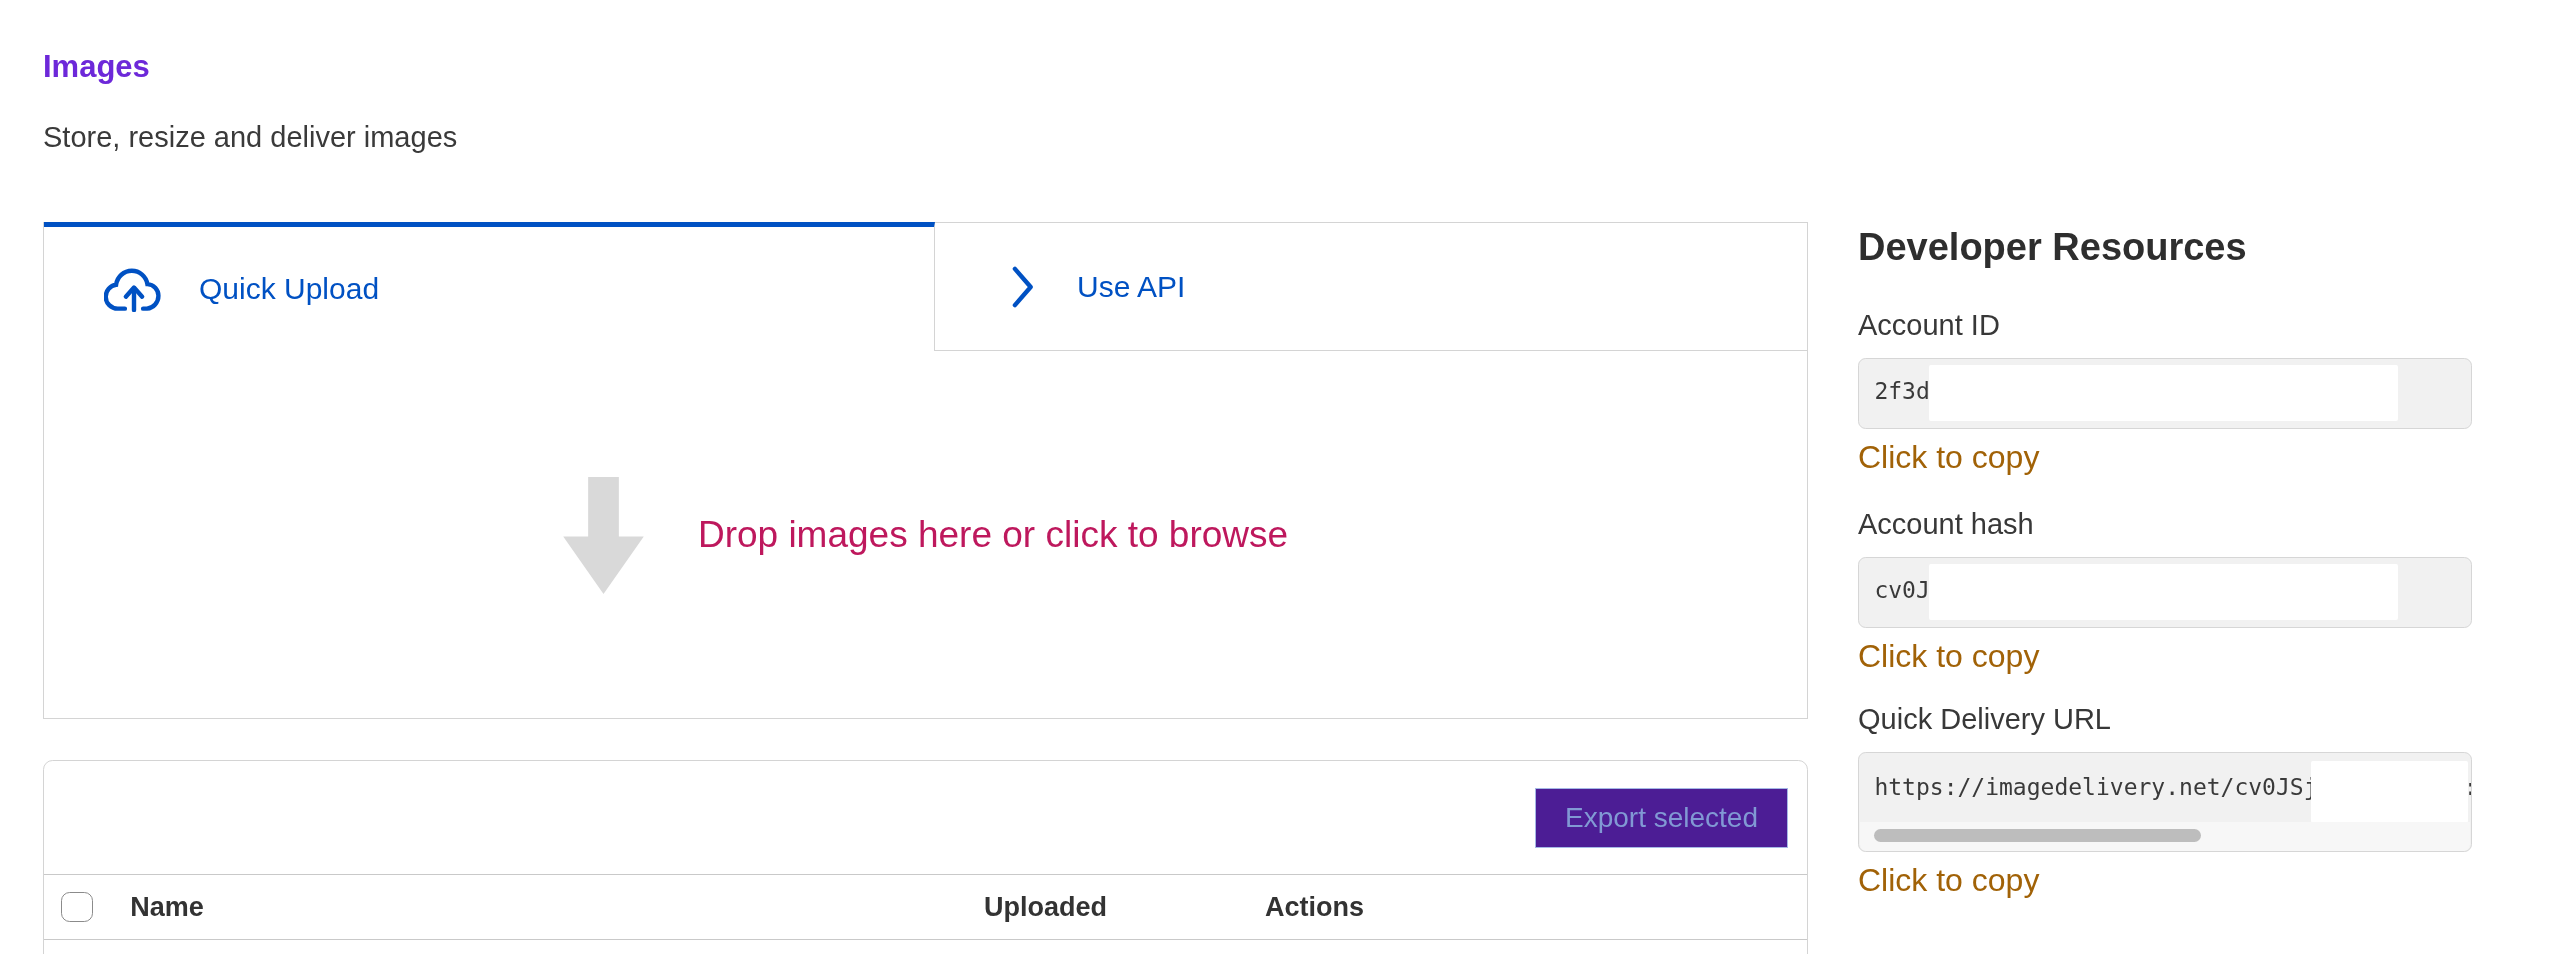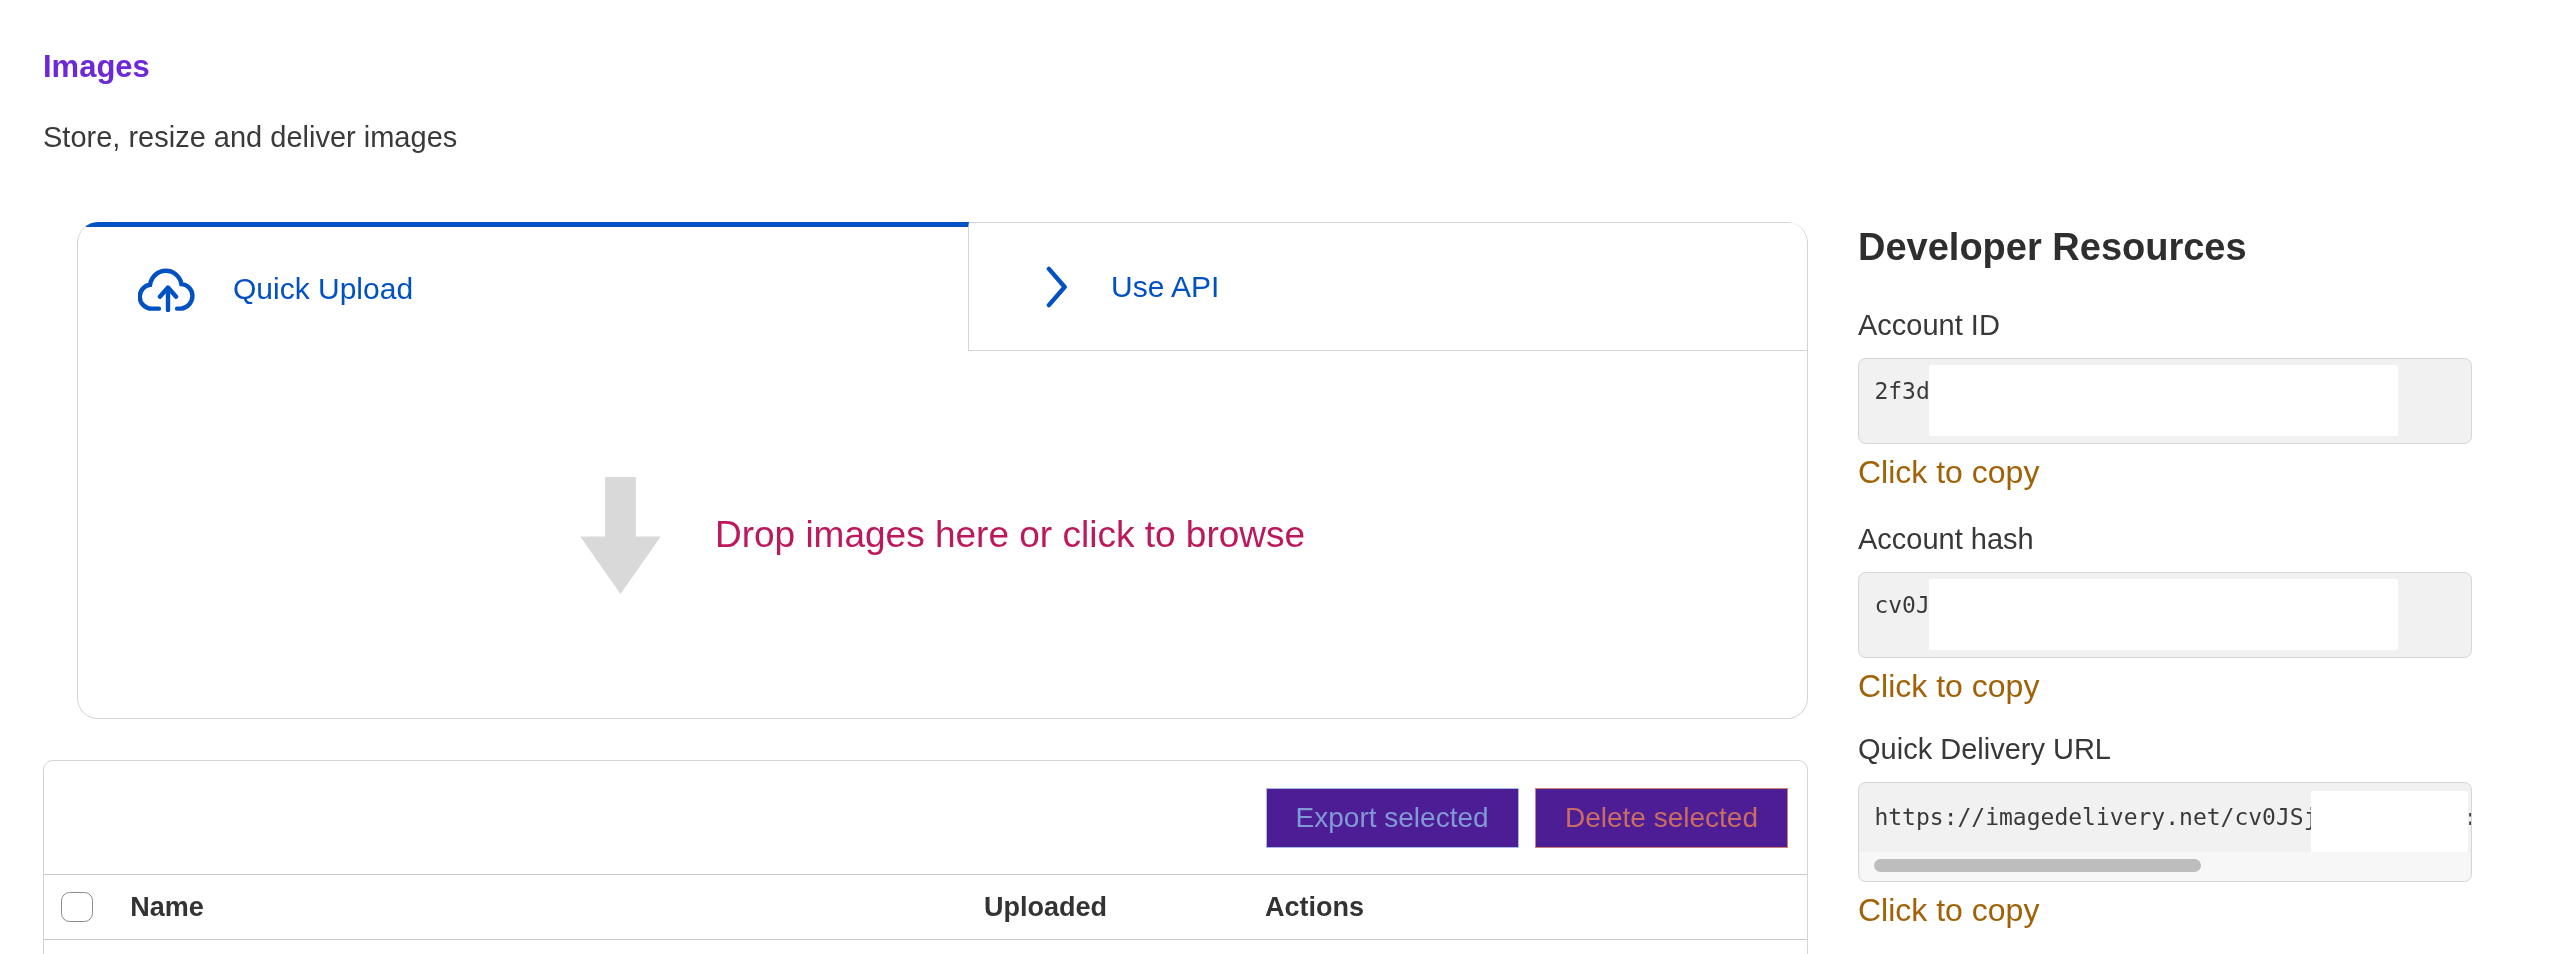--- a/index.html
+++ b/index.html
@@ -7,21 +7,21 @@
   body { font-family: "Liberation Sans", sans-serif; color: #303030; position: relative; }
 
   .main-col { position: absolute; left: 43px; top: 0; width: 1765px; }
   .sidebar  { position: absolute; left: 1858px; top: 8px; width: 614px; }
 
   .page-title { margin-top: 42px; font-size: 31px; font-weight: 700; line-height: 50px; color: #6d28d9; }
   .page-subtitle { margin-top: 27px; font-size: 29px; line-height: 37px; color: #3a3a3a; }
 
   
   .tabs-panel { margin-top: 66px; height: 497px; border: 1px solid #d4d4d4; border-top: none;
-                border-radius: 21px; overflow: hidden; background: #fff; margin-left: 34px; }
+                border-radius: 0; overflow: hidden; background: #fff; }
   .tabs-row { display: flex; height: 129px; }
   .tab { display: flex; align-items: center; cursor: pointer; }
   .tab-active { width: 891px; border-top: 5.8px solid #0051c3; border-right: 1px solid #d4d4d4;
                 padding-left: 60px; gap: 35px; }
   .tab-inactive { flex: 1; border-top: 1px solid #d4d4d4; border-bottom: 1px solid #d4d4d4;
                   padding-left: 77px; gap: 42px; }
   .tab-label { font-size: 30px; color: #0051c3; }
 
   .dropzone { height: 368px; display: flex; align-items: center; justify-content: center;
               gap: 54px; cursor: pointer; }
@@ -44,21 +44,21 @@
   .col-name { flex: 1; }
   .col-uploaded { width: 281px; }
   .col-actions { width: 542px; }
 
   
   .sidebar-heading { margin-top: 216px; font-size: 38px; font-weight: 700; line-height: 46px; color: #2e2e2e; }
   .field-label { font-size: 29px; line-height: 37px; color: #383838; }
   .fg1 .field-label { margin-top: 37px; }
   .fg2 .field-label { margin-top: 33px; }
   .fg3 .field-label { margin-top: 29px; }
-  .copy-field { position: relative; margin-top: 13.5px; height: 86px; background: #f1f1f1;
+  .copy-field { position: relative; margin-top: 13.5px; height: 71px; background: #f1f1f1;
                 border: 1px solid #d6d6d6; border-radius: 7.7px; overflow: hidden; cursor: pointer; }
   .copy-field .value { font-family: "DejaVu Sans Mono", monospace; font-size: 23px; color: #3a3a3a;
                        line-height: 65px; padding-left: 15.4px; white-space: nowrap; }
   .redact { position: absolute; background: #ffffff; border-radius: 1.9px; }
   .redact-short { left: 70px; width: 469px; top: 6.7px; bottom: 6.7px; }
   .copy-field.tall { height: 100px; }
   .copy-field.tall .value { line-height: 69px; }
   .redact-url { left: 452px; right: 2.9px; top: 8.7px; height: 62px; }
   .value-tail { position: absolute; right: -6.7px; top: 0; font-family: "DejaVu Sans Mono", monospace;
                 font-size: 23px; color: #3a3a3a; line-height: 69px; }
@@ -99,21 +99,20 @@
       <svg class="icon" width="81" height="117" viewBox="0 0 84 122">
         <polygon points="26,0 58,0 58,62 84,62 42,122 0,62 26,62" fill="#d9d9d9"></polygon>
       </svg>
       <span class="dropzone-text">Drop images here or click to browse</span>
     </div>
   </div>
 
   <div class="table-panel">
     <div class="actions-row">
       <button class="btn btn-export">Export selected</button>
-      <button class="btn btn-delete">Delete selected</button>
     </div>
     <div class="header-row">
       <div class="checkbox"></div>
       <div class="col-name">Name</div>
       <div class="col-uploaded">Uploaded</div>
       <div class="col-actions">Actions</div>
     </div>
   </div>
 </div>
 

